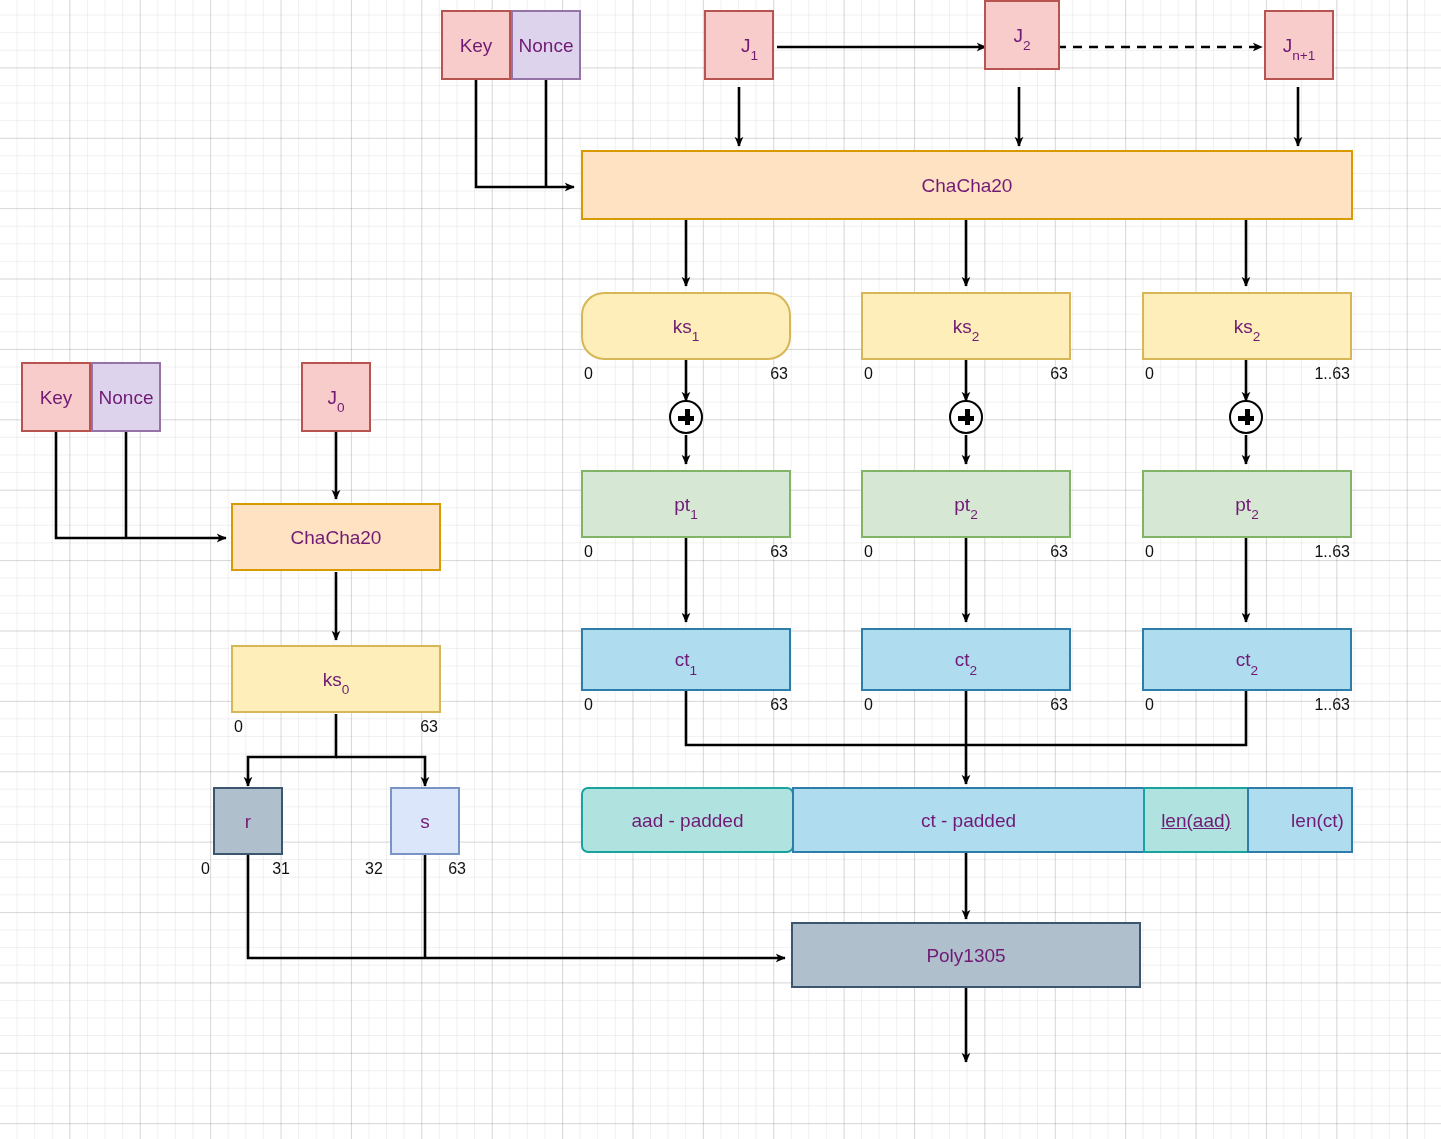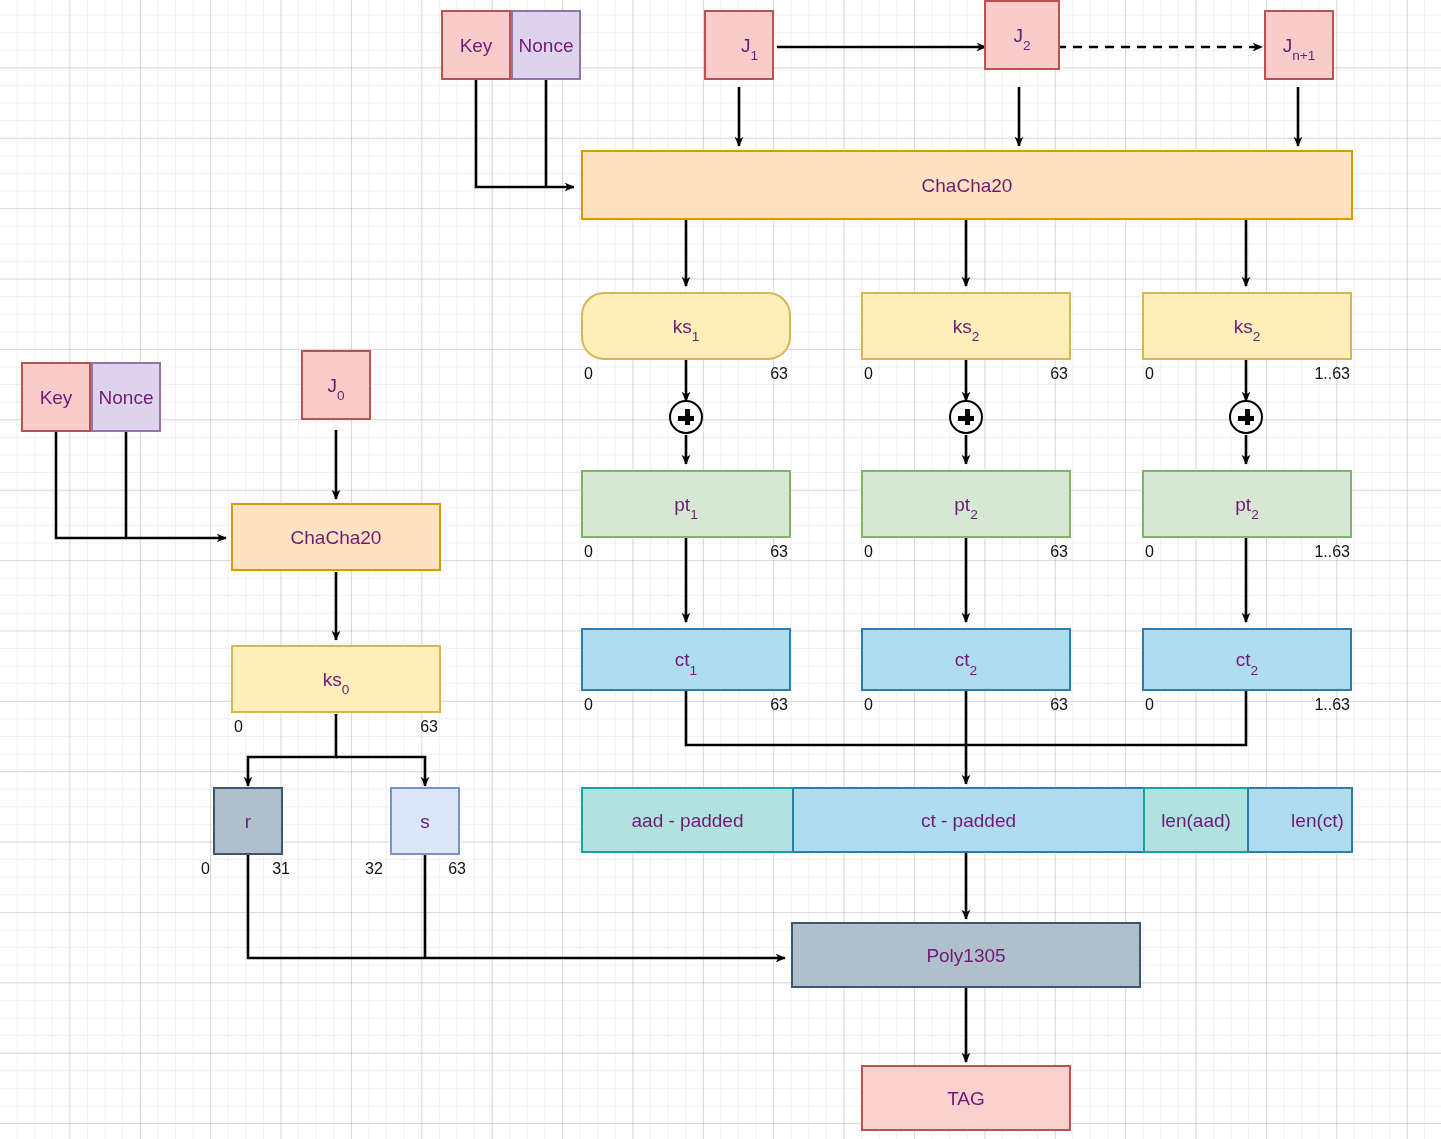--- a/index.html
+++ b/index.html
@@ -214,21 +214,21 @@
   </div>
   <div class="tick" style="left:1145px;top:697px;">0</div>
   <div class="tick r" style="left:1265px;top:697px;width:85px;">1..63</div>
 
   <div class="node n-red" style="left:21px;top:362px;width:70px;height:70px;">
     <span>Key</span>
   </div>
   <div class="node n-purple" style="left:91px;top:362px;width:70px;height:70px;">
     <span>Nonce</span>
   </div>
-  <div class="node n-red" style="left:301px;top:350px;width:70px;height:70px;">
+  <div class="node n-red" style="left:301px;top:362px;width:70px;height:70px;">
     <span>J<sub>0</sub></span>
   </div>
 
   <div class="node n-orange" style="left:231px;top:503px;width:210px;height:68px;">
     <span>ChaCha20</span>
   </div>
 
   <div class="node n-yellow" style="left:231px;top:645px;width:210px;height:68px;">
     <span>ks<sub>0</sub></span>
   </div>
@@ -240,34 +240,31 @@
   </div>
   <div class="tick" style="left:201px;top:861px;">0</div>
   <div class="tick r" style="left:240px;top:861px;width:50px;">31</div>
 
   <div class="node n-lightblue" style="left:390px;top:787px;width:70px;height:68px;">
     <span>s</span>
   </div>
   <div class="tick" style="left:365px;top:861px;">32</div>
   <div class="tick r" style="left:416px;top:861px;width:50px;">63</div>
 
-  <div class="node n-teal" style="left:581px;top:787px;width:213px;height:66px;">
+  <div class="node n-teal" style="left:581px;top:787px;width:213px;height:66px;border-radius:7px;">
     <span>aad - padded</span>
   </div>
   <div class="node n-blue" style="left:792px;top:787px;width:353px;height:66px;">
     <span>ct - padded</span>
   </div>
-  <div class="node n-teal" style="left:1143px;top:787px;width:106px;height:66px;">
+  <div class="node n-teal" style="left:1143px;top:787px;width:106px;height:66px;text-decoration:underline;">
     <span>len(aad)</span>
   </div>
   <div class="node n-blue" style="left:1247px;top:787px;width:106px;height:66px;padding-left:35px;">
     <span>len(ct)</span>
   </div>
 
   <div class="node n-gray" style="left:791px;top:922px;width:350px;height:66px;">
     <span>Poly1305</span>
   </div>
 
-  <div class="node n-pinkwide" style="left:861px;top:1065px;width:210px;height:66px;">
-    <span>TAG</span>
-  </div>
 
 </div>
 
 </body></html>

